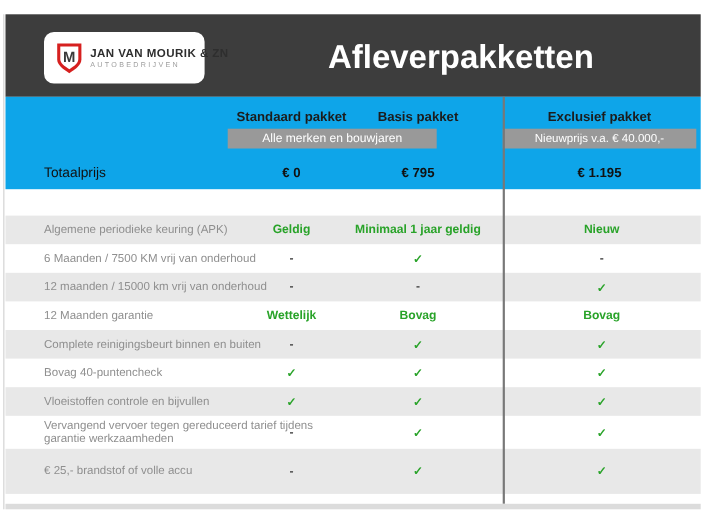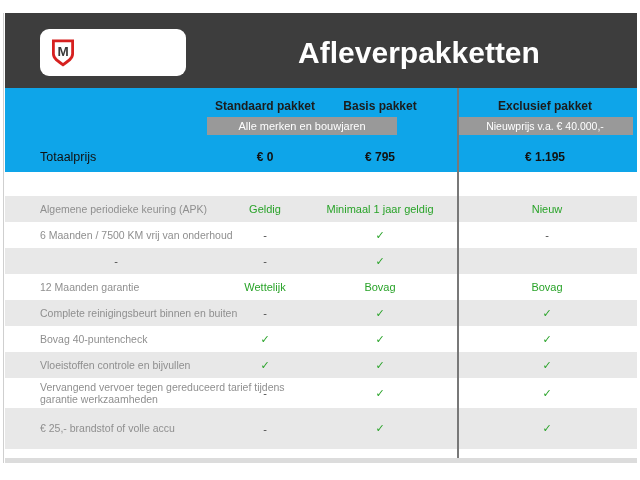--- a/index.html
+++ b/index.html
@@ -38,40 +38,44 @@
   .price.c-exclusief { left:540px; }
 
   
   .rows { position:absolute; left:5px; top:196px; width:632px; }
   .row { display:grid; grid-template-columns:222px 76px 154px 180px; align-items:center; height:26px; }
   .row.gray  { background:#e8e8e8; }
   .row.tall  { height:30px; }
   .row.short { height:41px; }
   .cell.label { padding-left:35px; font-size:10.5px; color:#8f8f8f; line-height:12.5px; }
   .cell.label .lbl-inner { display:inline-block; width:250px; }
-  .cell.val { text-align:center; font-size:11px; font-weight:normal; color:#29a329; white-space:nowrap; }
+  .cell.val { text-align:center; font-size:11px; font-weight:bold; color:#29a329; white-space:nowrap; }
   .cell.val.dash { color:#4a4a4a; }
 
   .divider { position:absolute; left:457px; top:88px; width:2px; height:370px; background:#787878; }
   .bottom-bar { position:absolute; left:5px; top:458px; width:632px; height:5px; background:#dcdcdc; }
 </style>
 </head>
 <body>
 
 <div class="page">
 
   <div class="left-rule"></div>
 
   <div class="header">
     <div class="logo-box">
       <svg class="shield" viewBox="0 0 26 30">
         <path d="M2 1.5 H24 V16 C24 21 19 24.5 13 28.5 C7 24.5 2 21 2 16 Z" fill="#d6201f"></path>
         <path d="M4.8 4.3 H21.2 V15.6 C21.2 19.4 17.6 21.9 13 24.9 C8.4 21.9 4.8 19.4 4.8 15.6 Z" fill="#ffffff"></path>
         <text x="13" y="18" text-anchor="middle" font-size="13.5" font-weight="bold" fill="#3a3a3a" font-family="Liberation Sans, sans-serif">M</text>
       </svg>
+      <div class="logo-text">
+        <div class="logo-name">JAN VAN MOURIK &amp; ZN</div>
+        <div class="logo-sub">AUTOBEDRIJVEN</div>
+      </div>
     </div>
     <div class="title">Afleverpakketten</div>
   </div>
 
   <div class="band">
     <div class="col-head c-standaard">Standaard pakket</div>
     <div class="col-head c-basis">Basis pakket</div>
     <div class="col-head c-exclusief">Exclusief pakket</div>
     <div class="badge b1">Alle merken en bouwjaren</div>
     <div class="badge b2">Nieuwprijs v.a. € 40.000,-</div>
@@ -91,20 +95,21 @@
     </div>
 
     <div class="row">
       <div class="cell label"><span class="lbl-inner">6 Maanden / 7500 KM vrij van onderhoud</span></div>
       <div class="cell val dash">-</div>
       <div class="cell val">✓</div>
       <div class="cell val dash">-</div>
     </div>
 
     <div class="row gray">
+      <div class="cell label"><span class="lbl-inner">12 maanden / 15000 km vrij van onderhoud</span></div>
       <div class="cell val dash">-</div>
       <div class="cell val dash">-</div>
       <div class="cell val">✓</div>
     </div>
 
     <div class="row">
       <div class="cell label"><span class="lbl-inner">12 Maanden garantie</span></div>
       <div class="cell val">Wettelijk</div>
       <div class="cell val">Bovag</div>
       <div class="cell val">Bovag</div>

